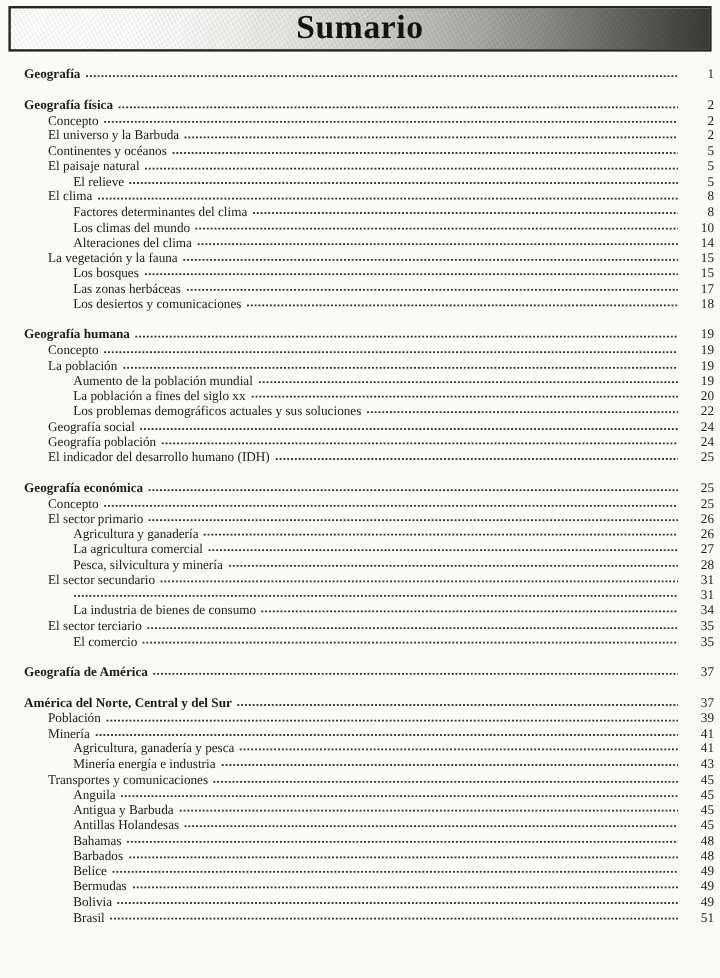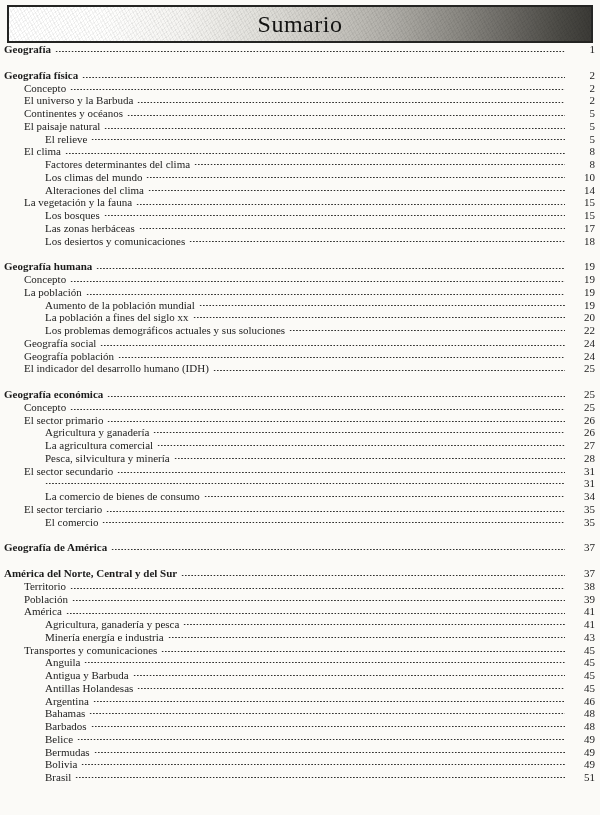--- a/index.html
+++ b/index.html
@@ -29,28 +29,29 @@
     background:
       repeating-linear-gradient(63deg, rgba(0,0,0,0.05) 0 1px, transparent 1px 3px),
       repeating-linear-gradient(-38deg, rgba(0,0,0,0.04) 0 1px, transparent 1px 4px),
       linear-gradient(90deg,
         #ffffff 0%, #fefefd 16%, #f4f3f0 30%, #e2e1dc 42%,
         #cbc9c3 54%, #aeaca6 66%, #8b8983 77%, #676560 87%,
         #4a4944 95%, #3b3a36 100%);
   }
   .banner h1 {
     margin: 0;
-    font-size: 24px;
-    font-weight: normal;
+    font-size: 28px;
+    font-weight: bold;
     letter-spacing: 0.5px;
     color: #131312;
   }
   
   .toc {
-    padding: 0 5px 0 4px;
+    margin-top: 13px;
+    padding: 0 5px 0 20px;
   }
   .toc-group { margin-top: 13px; }
   .toc-group:first-child { margin-top: 0; }
   .row {
     display: flex;
     align-items: baseline;
     font-size: 11px;
     line-height: 12.75px;
     height: 12.75px;
     white-space: nowrap;
@@ -244,21 +245,21 @@
         <div class="row lvl1">
     <span class="label">El sector secundario</span>
     <span class="leader"></span>
     <span class="pagenum">31</span>
   </div>
         <div class="row lvl2">
     <span class="leader"></span>
     <span class="pagenum">31</span>
   </div>
         <div class="row lvl2">
-    <span class="label">La comercio de bienes de consumo</span>
+    <span class="label">La industria de bienes de consumo</span>
     <span class="leader"></span>
     <span class="pagenum">34</span>
   </div>
         <div class="row lvl1">
     <span class="label">El sector terciario</span>
     <span class="leader"></span>
     <span class="pagenum">35</span>
   </div>
         <div class="row lvl2">
     <span class="label">El comercio</span>
@@ -273,31 +274,26 @@
     <span class="pagenum">37</span>
   </div>
       </div>
       <div class="toc-group">
         <div class="row lvl0 bold">
     <span class="label">América del Norte, Central y del Sur</span>
     <span class="leader"></span>
     <span class="pagenum">37</span>
   </div>
         <div class="row lvl1">
-    <span class="label">Territorio</span>
-    <span class="leader"></span>
-    <span class="pagenum">38</span>
-  </div>
-        <div class="row lvl1">
     <span class="label">Población</span>
     <span class="leader"></span>
     <span class="pagenum">39</span>
   </div>
         <div class="row lvl1">
-    <span class="label">América</span>
+    <span class="label">Minería</span>
     <span class="leader"></span>
     <span class="pagenum">41</span>
   </div>
         <div class="row lvl2">
     <span class="label">Agricultura, ganadería y pesca</span>
     <span class="leader"></span>
     <span class="pagenum">41</span>
   </div>
         <div class="row lvl2">
     <span class="label">Minería energía e industria</span>
@@ -316,25 +312,20 @@
   </div>
         <div class="row lvl2">
     <span class="label">Antigua y Barbuda</span>
     <span class="leader"></span>
     <span class="pagenum">45</span>
   </div>
         <div class="row lvl2">
     <span class="label">Antillas Holandesas</span>
     <span class="leader"></span>
     <span class="pagenum">45</span>
-  </div>
-        <div class="row lvl2">
-    <span class="label">Argentina</span>
-    <span class="leader"></span>
-    <span class="pagenum">46</span>
   </div>
         <div class="row lvl2">
     <span class="label">Bahamas</span>
     <span class="leader"></span>
     <span class="pagenum">48</span>
   </div>
         <div class="row lvl2">
     <span class="label">Barbados</span>
     <span class="leader"></span>
     <span class="pagenum">48</span>

